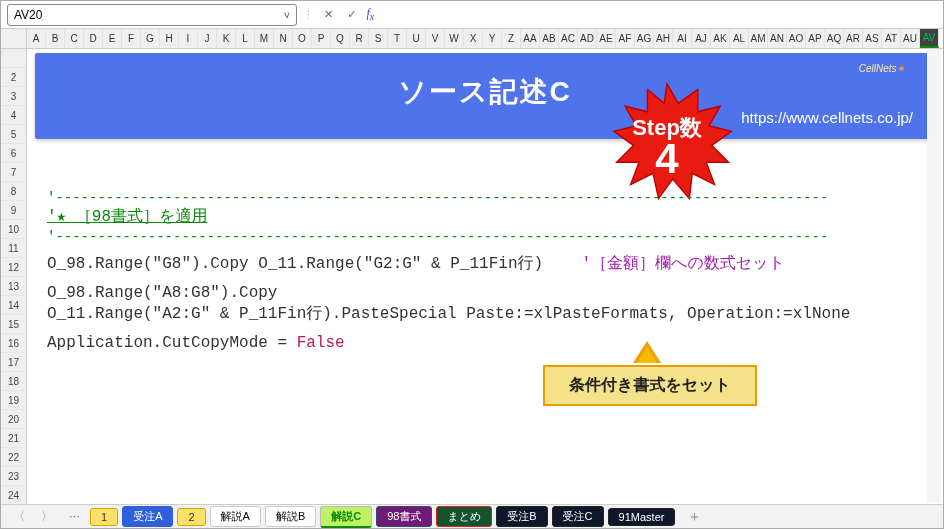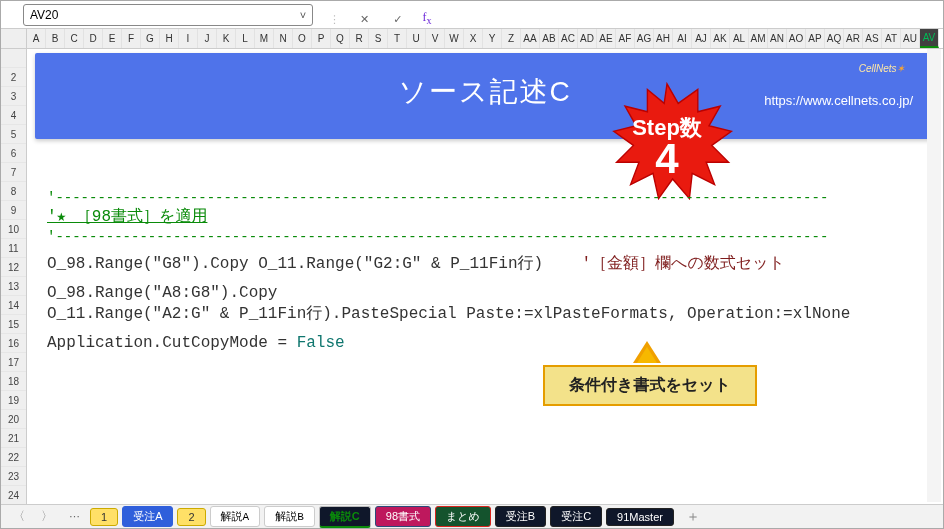--- a/index.html
+++ b/index.html
@@ -1,79 +1,79 @@
 <!DOCTYPE html>
 <html><head>
   <meta charset="utf-8">
   <style>
     * { margin: 0; padding: 0; box-sizing: border-box; }
     body { font-family: "Segoe UI", Arial, sans-serif; font-size: 11px; background: #fff; overflow: hidden; }
 
     .window { width: 944px; height: 529px; background: #fff; border: 1px solid #aaa; position: relative; }
 
     
-    .topbar { height: 28px; display: flex; align-items: flex-end; border-bottom: 1px solid #ccc; padding: 2px 22px; gap: 16px; }
+    .topbar { height: 28px; display: flex; align-items: center; border-bottom: 1px solid #ccc; padding: 2px 6px; gap: 6px; }
     .namebox-wrap { display: flex; align-items: center; background: #fff; border: 1px solid #888; border-radius: 3px; height: 22px; }
     .namebox { width: 270px; border: none; outline: none; padding: 2px 6px; font-size: 12px; background: transparent; }
     .name-dd { width: 18px; text-align: center; color: #555; }
     .fxsep { color: #bbb; }
     .fxbtn { color: #666; padding: 0 4px; }
-    .fxicon { font-family: "Times New Roman", serif; color: #6d28d9; font-size: 12px; }
+    .fxicon { font-style: italic; font-family: "Times New Roman", serif; color: #6d28d9; font-size: 12px; }
     .formula-input { flex: 1; border: none; outline: none; height: 22px; padding: 2px 6px; background: transparent; }
 
     
     .colhdr { display: flex; height: 20px; border-bottom: 1px solid #ccc; }
     .rowhdr-corner { width: 26px; border-right: 1px solid #ccc; background: #efefef; }
     .colcell { border-right: 1px solid #e2e2e2; background: #efefef; color: #333; font-size: 10px; display: flex; align-items: center; justify-content: center; flex: 0 0 19px; }
     .colcell.sel { background: #404040; color: #0b5; border-bottom: 2px solid #0b8a0b; }
 
     
     .sheet { position: relative; display: flex; height: 456px; }
     .rowhdrs { width: 26px; background: #efefef; border-right: 1px solid #ccc; }
     .rh { height: 19px; border-bottom: 1px solid #e6e6e6; font-size: 10px; color: #444; text-align: center; line-height: 19px; }
     .cells { flex: 1; position: relative; background: #fff; }
 
     
     .banner { position: absolute; left: 8px; right: 8px; top: 4px; height: 86px; background: #4f73ea; color: #fff; border-radius: 2px; box-shadow: 0 2px 4px rgba(0,0,0,.2); }
-    .banner-title { position: absolute; left: 50%; transform: translateX(-50%); top: 20px; font-size: 28px; font-weight: 400; letter-spacing: 2px; }
+    .banner-title { position: absolute; left: 50%; transform: translateX(-50%); top: 20px; font-size: 28px; font-weight: 700; letter-spacing: 2px; }
     .banner-logo { position: absolute; right: 30px; top: 10px; font-size: 10px; font-style: italic; color: #ffe8a5; }
     .banner-logo .swoosh { color: #ffa52a; }
-    .banner-url { position: absolute; right: 22px; top: 40px; font-size: 13px; }
+    .banner-url { position: absolute; right: 22px; top: 56px; font-size: 15px; }
 
     
     .burst { position: absolute; top: 32px; left: 570px; width: 140px; height: 140px; }
     .burst svg { width: 100%; height: 100%; }
     .burst-label { position: absolute; width: 100%; top: 32px; text-align: center; font-size: 22px; font-weight: 700; color: #fff; }
     .burst-num { position: absolute; width: 100%; top: 54px; text-align: center; font-size: 42px; font-weight: 700; color: #fff; }
 
     
     .codearea { position: absolute; left: 20px; top: 140px; right: 20px; font-family: "MS Gothic", "Courier New", monospace; font-size: 16px; line-height: 1.3; color: #333; }
     .dashline { color: #0a8b0a; font-size: 14px; letter-spacing: 0; white-space: nowrap; overflow: hidden; }
     .section { color: #0a8b0a; font-size: 16px; text-decoration: underline; }
     .cl { margin-top: 8px; white-space: nowrap; }
-    .comment { color: #7f1d1d; }
-    .kw { color: #0f766e; }
+    .comment { color: #a21caf; }
+    .kw { color: #be185d; }
 
     
     .arrow-up { position: absolute; top: 292px; left: 606px; width: 0; height: 0; border-left: 14px solid transparent; border-right: 14px solid transparent; border-bottom: 22px solid #f0a000; }
     .arrow-up-inner { position: absolute; top: 298px; left: 610px; width: 0; height: 0; border-left: 10px solid transparent; border-right: 10px solid transparent; border-bottom: 16px solid #f7b800; }
     .callout { position: absolute; top: 316px; left: 516px; background: #f3e28a; border: 2px solid #e59d00; padding: 8px 24px; font-size: 16px; font-weight: 700; color: #222; font-family: "Meiryo", sans-serif; }
 
     
     .tabbar { position: absolute; bottom: 0; left: 0; right: 0; height: 24px; background: #f2f2f2; border-top: 1px solid #ccc; display: flex; align-items: center; gap: 4px; padding: 0 6px; }
     .nav { color: #888; padding: 0 6px; font-size: 12px; }
     .dot { color: #666; padding: 0 6px; }
     .tab { padding: 2px 10px; font-size: 11px; border-radius: 3px; background: #fff; border: 1px solid #bbb; }
     .tab.blue { background: #2f5fdb; color: #fff; border-color: #2f5fdb; }
     .tab.yellow { background: #ffe067; color: #333; border-color: #ccaa00; }
-    .tab.plain { background: #fff; border: 1px solid #ccc; font-family: Liberation Mono, monospace; }
-    .tab.navy { background: #be185d; color: #fff; border-color: #2b4a7a; }
+    .tab.plain { background: #fff; border: 1px solid #ccc; }
+    .tab.navy { background: #701a75; color: #fff; border-color: #2b4a7a; }
     .tab.red { background: #14532d; color: #fff; border-color: #d8241d; }
     .tab.black { background: #0f172a; color: #fff; border-color: #222; }
-    .tab.active { background: #0f172a; color: #0a8b0a; border-bottom: 2px solid #0a8b0a; font-weight: 600; }
+    .tab.active { background: #bef264; color: #0a8b0a; border-bottom: 2px solid #0a8b0a; font-weight: 600; }
     .addtab { color: #888; padding: 0 8px; font-size: 14px; }
     .fill-marker { position: absolute; right: 2px; top: 226px; font-size: 14px; color: #333; }
 
     .scroll-right { position: absolute; right: 2px; top: 48px; bottom: 26px; width: 14px; background: #f4f4f4; }
   </style>
 </head>
 <body>
 
 <div class="window">
 

